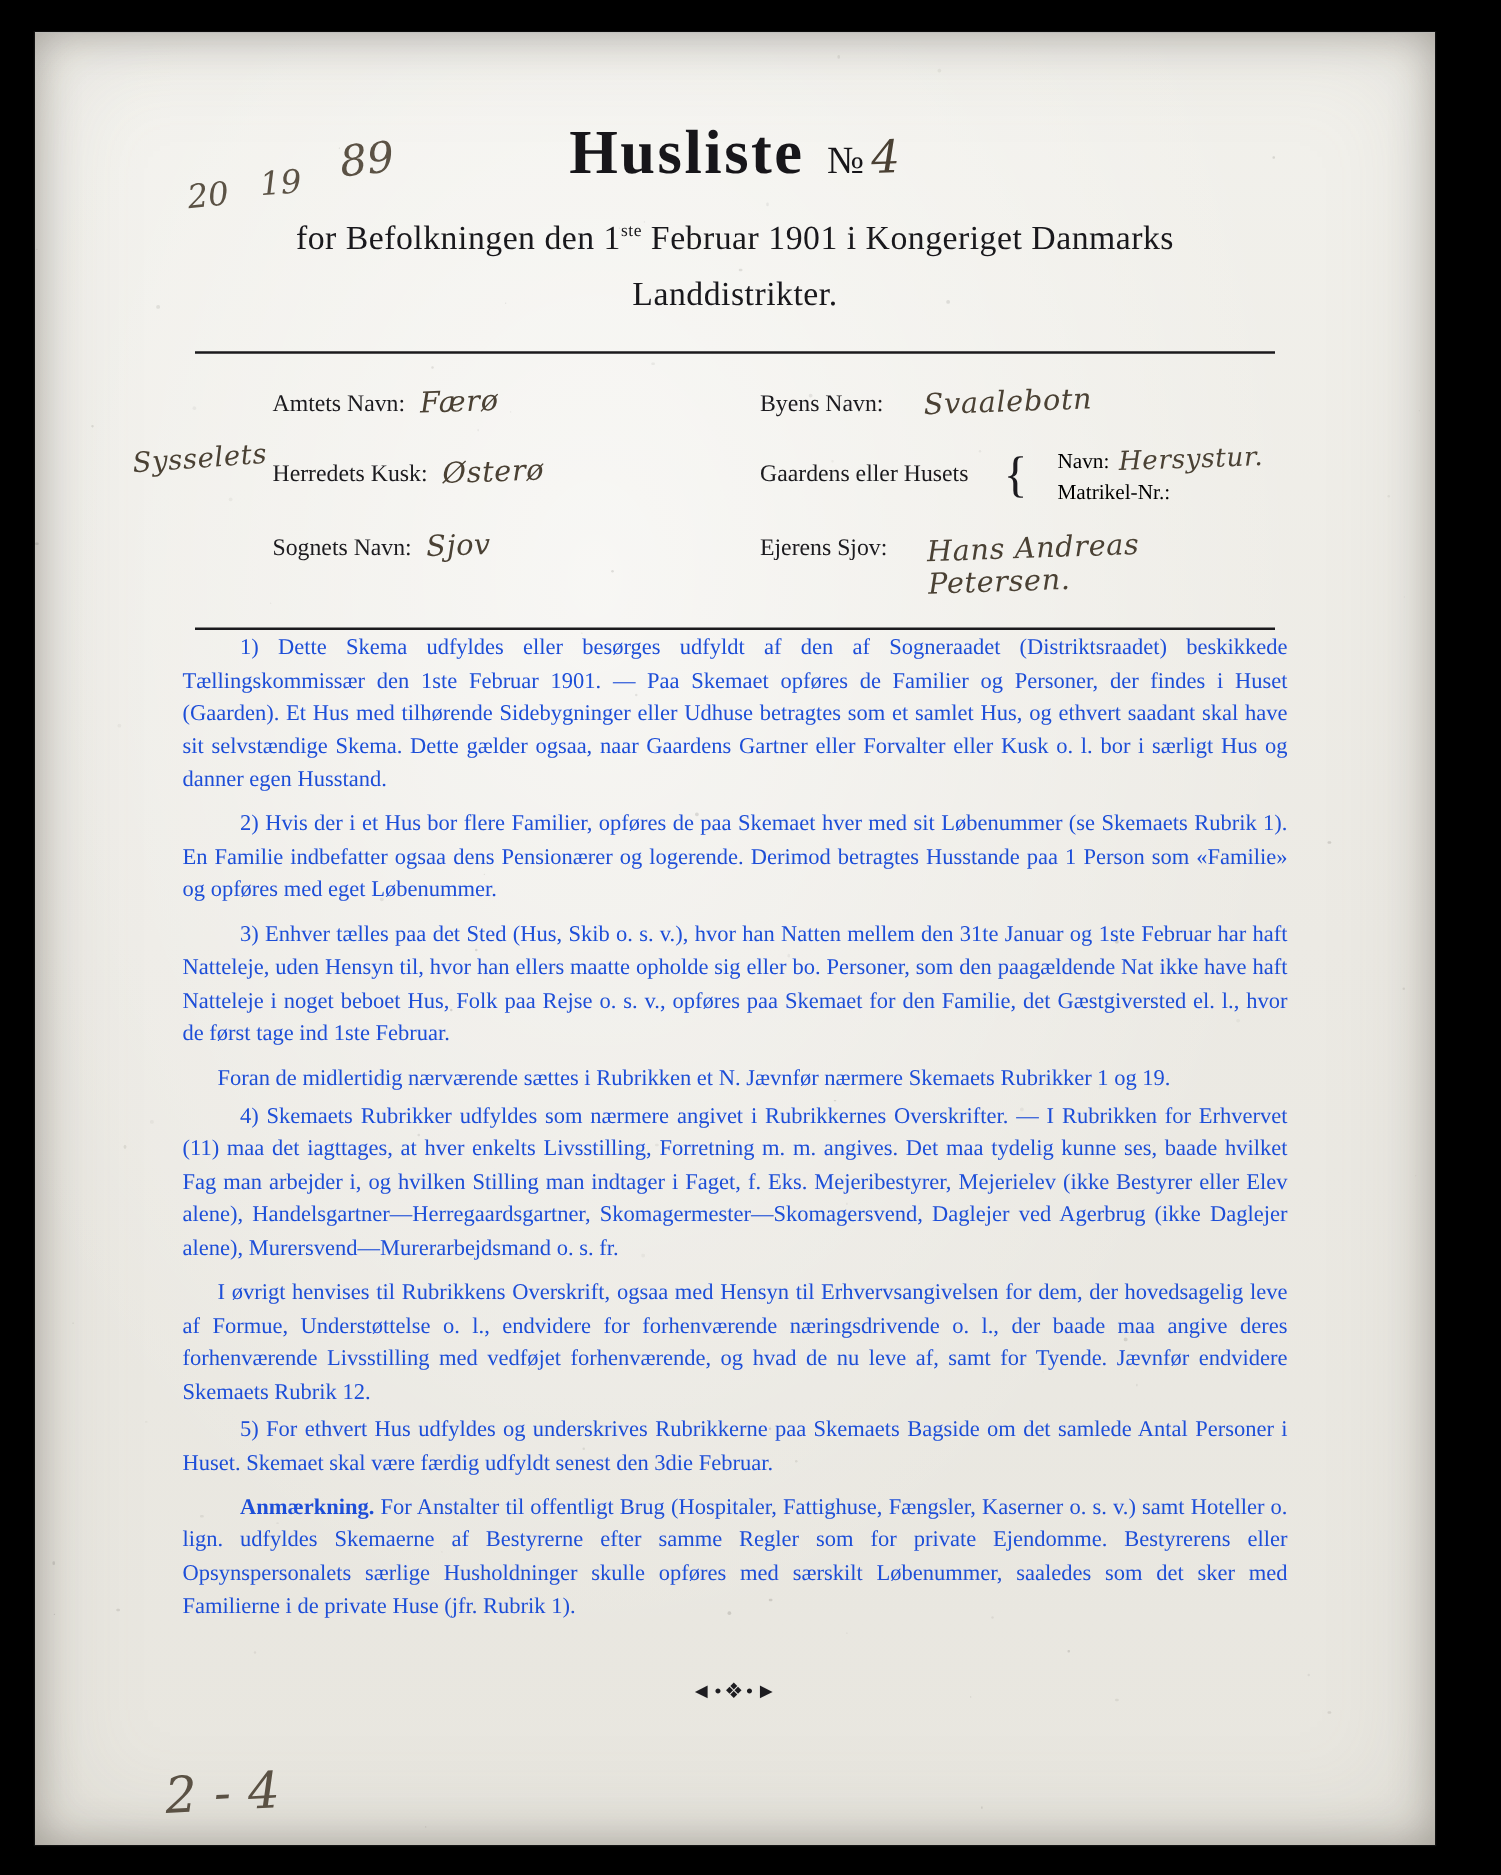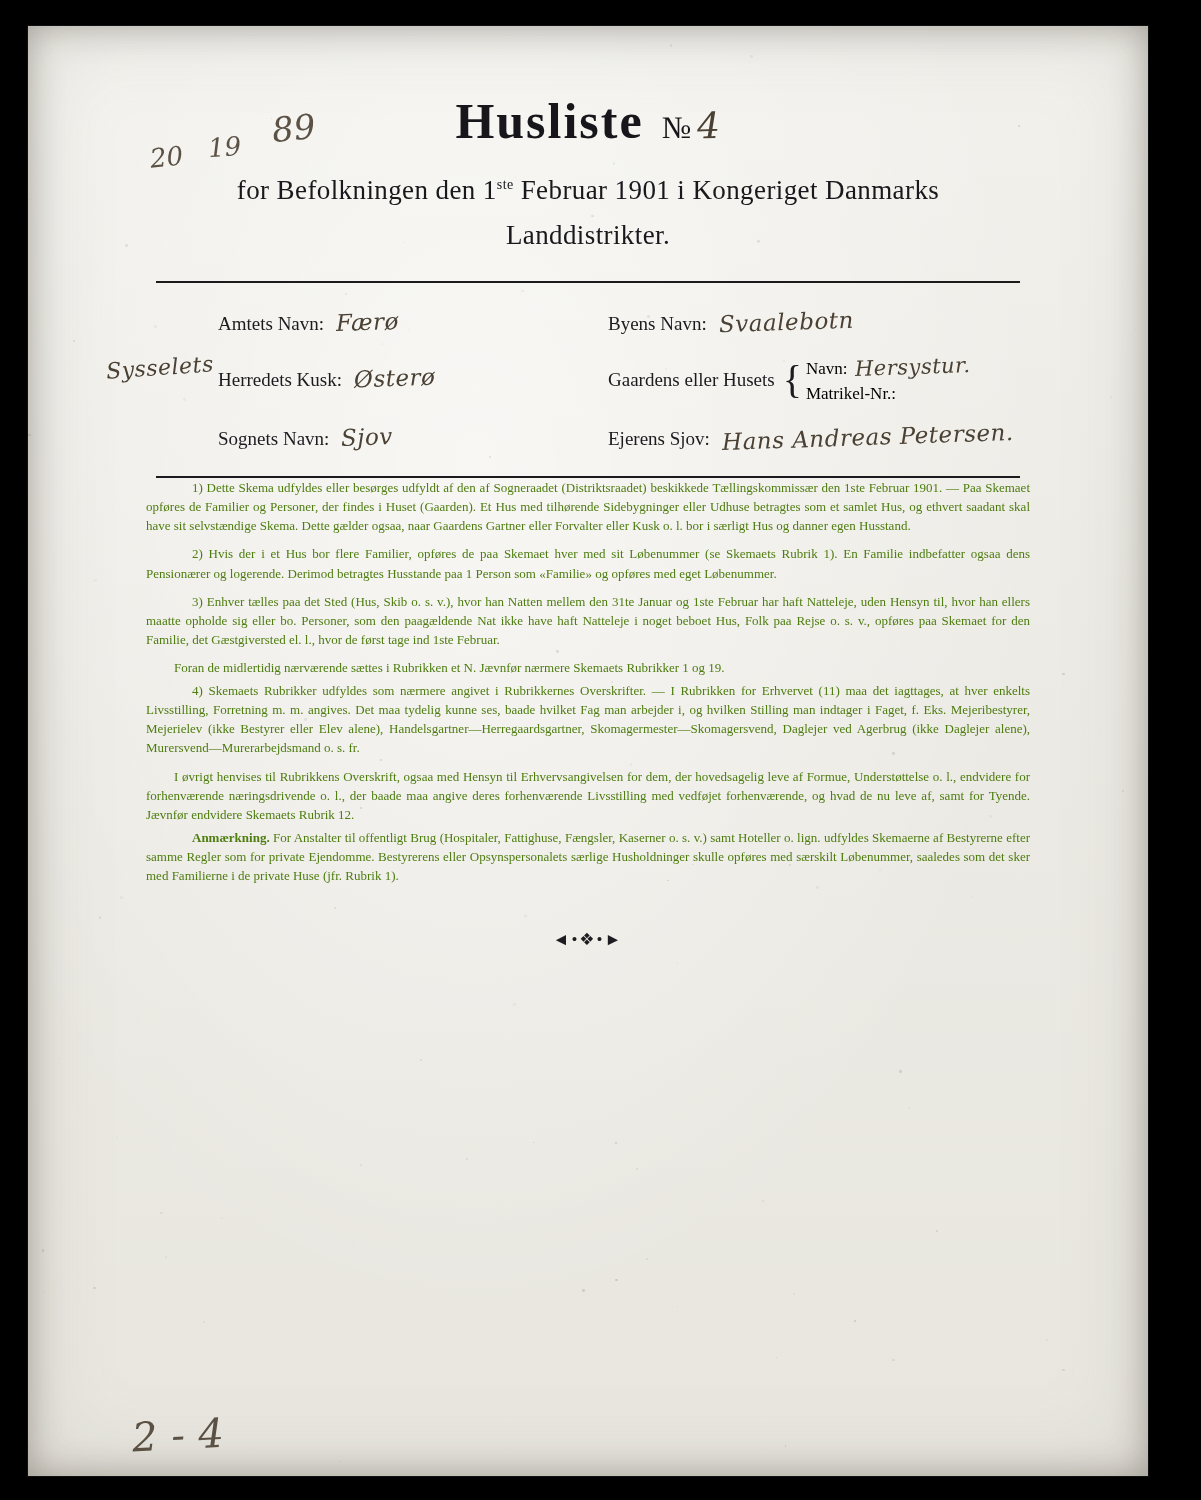--- a/index.html
+++ b/index.html
@@ -141,20 +141,21 @@
   }
   .fl { 
     width: 390px;
     display: flex;
     align-items: baseline;
   }
   .fr {
     flex: 1;
     display: flex;
     align-items: baseline;
+    gap: 20px;
   }
   .lbl {
     font-size: 19px;
     color: #1c1b1f;
     white-space: nowrap;
   }
   .val {
     margin-left: 12px;
     font-size: 23px;
   }
@@ -187,23 +188,23 @@
   
   h2.regler {
     margin: 22px 0 12px 0;
     text-align: center;
     font-size: 29px;
     font-weight: bold;
     letter-spacing: 1px;
     color: #17161a;
   }
   .rules {
-    font-size: 13px;
+    font-size: 18px;
     line-height: 1.47;
-    color: #4d7c0f;
+    color: #1d4ed8;
     text-align: justify;
   }
   .rules p {
     margin: 0 0 9px 0;
     text-indent: 46px;
   }
   .rules p.sub { text-indent: 28px; margin-bottom: 4px; }
   .rules b { font-weight: bold; }
 
   .ornament {
@@ -293,20 +294,21 @@
       <hr class="rule">
 
 
       <div class="rules">
         <p>1) Dette Skema udfyldes eller besørges udfyldt af den af Sogneraadet (Distriktsraadet) beskikkede Tællingskommissær den 1ste Februar 1901. — Paa Skemaet opføres de Familier og Personer, der findes i Huset (Gaarden). Et Hus med tilhørende Sidebygninger eller Udhuse betragtes som et samlet Hus, og ethvert saadant skal have sit selvstændige Skema. Dette gælder ogsaa, naar Gaardens Gartner eller Forvalter eller Kusk o. l. bor i særligt Hus og danner egen Husstand.</p>
         <p>2) Hvis der i et Hus bor flere Familier, opføres de paa Skemaet hver med sit Løbenummer (se Skemaets Rubrik 1). En Familie indbefatter ogsaa dens Pensionærer og logerende. Derimod betragtes Husstande paa 1 Person som «Familie» og opføres med eget Løbenummer.</p>
         <p>3) Enhver tælles paa det Sted (Hus, Skib o. s. v.), hvor han Natten mellem den 31te Januar og 1ste Februar har haft Natteleje, uden Hensyn til, hvor han ellers maatte opholde sig eller bo. Personer, som den paagældende Nat ikke have haft Natteleje i noget beboet Hus, Folk paa Rejse o. s. v., opføres paa Skemaet for den Familie, det Gæstgiversted el. l., hvor de først tage ind 1ste Februar.</p>
         <p class="sub">Foran de midlertidig nærværende sættes i Rubrikken et N. Jævnfør nærmere Skemaets Rubrikker 1 og 19.</p>
         <p>4) Skemaets Rubrikker udfyldes som nærmere angivet i Rubrikkernes Overskrifter. — I Rubrikken for Erhvervet (11) maa det iagttages, at hver enkelts Livsstilling, Forretning m. m. angives. Det maa tydelig kunne ses, baade hvilket Fag man arbejder i, og hvilken Stilling man indtager i Faget, f. Eks. Mejeribestyrer, Mejerielev (ikke Bestyrer eller Elev alene), Handelsgartner—Herregaardsgartner, Skomagermester—Skomagersvend, Daglejer ved Agerbrug (ikke Daglejer alene), Murersvend—Murerarbejdsmand o. s. fr.</p>
         <p class="sub">I øvrigt henvises til Rubrikkens Overskrift, ogsaa med Hensyn til Erhvervsangivelsen for dem, der hovedsagelig leve af Formue, Understøttelse o. l., endvidere for forhenværende næringsdrivende o. l., der baade maa angive deres forhenværende Livsstilling med vedføjet forhenværende, og hvad de nu leve af, samt for Tyende. Jævnfør endvidere Skemaets Rubrik 12.</p>
+        <p>5) For ethvert Hus udfyldes og underskrives Rubrikkerne paa Skemaets Bagside om det samlede Antal Personer i Huset. Skemaet skal være færdig udfyldt senest den 3die Februar.</p>
         <p><b>Anmærkning.</b> <span>For Anstalter til offentligt Brug (Hospitaler, Fattighuse, Fængsler, Kaserner o. s. v.) samt Hoteller o. lign. udfyldes Skemaerne af Bestyrerne efter samme Regler som for private Ejendomme. Bestyrerens eller Opsynspersonalets særlige Husholdninger skulle opføres med særskilt Løbenummer, saaledes som det sker med Familierne i de private Huse (jfr. Rubrik 1).</span></p>
       </div>
 
       <div class="ornament">◄•❖•►</div>
     </div>
 
     <div class="bottom-num hand">2 - 4</div>
   <div class="speck" style="width: 2.19411px; height: 2.19411px; left: 332.184px; top: 780.9px; opacity: 0.47;"></div>
       <div class="speck" style="width: 2.34437px; height: 2.34437px; left: 587.415px; top: 1252.65px; opacity: 0.44;"></div>
       <div class="speck" style="width: 1.14912px; height: 1.14912px; left: 1107.08px; top: 301.873px; opacity: 0.19;"></div>

